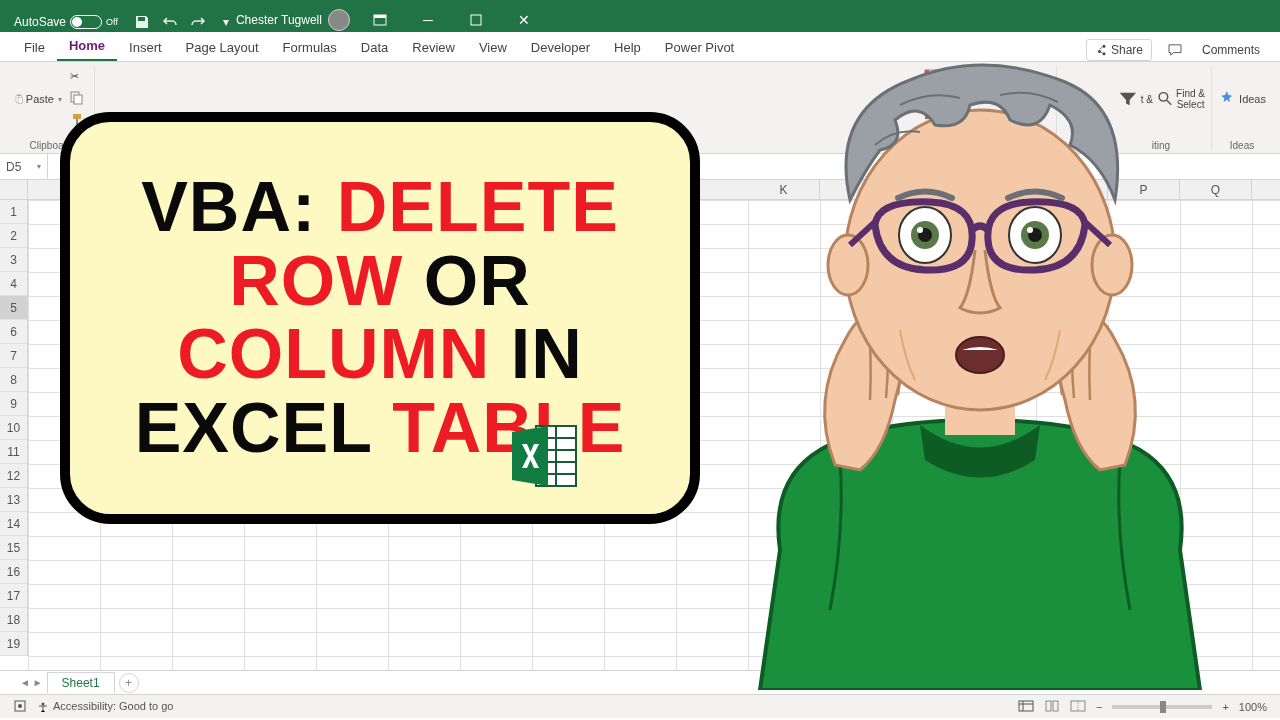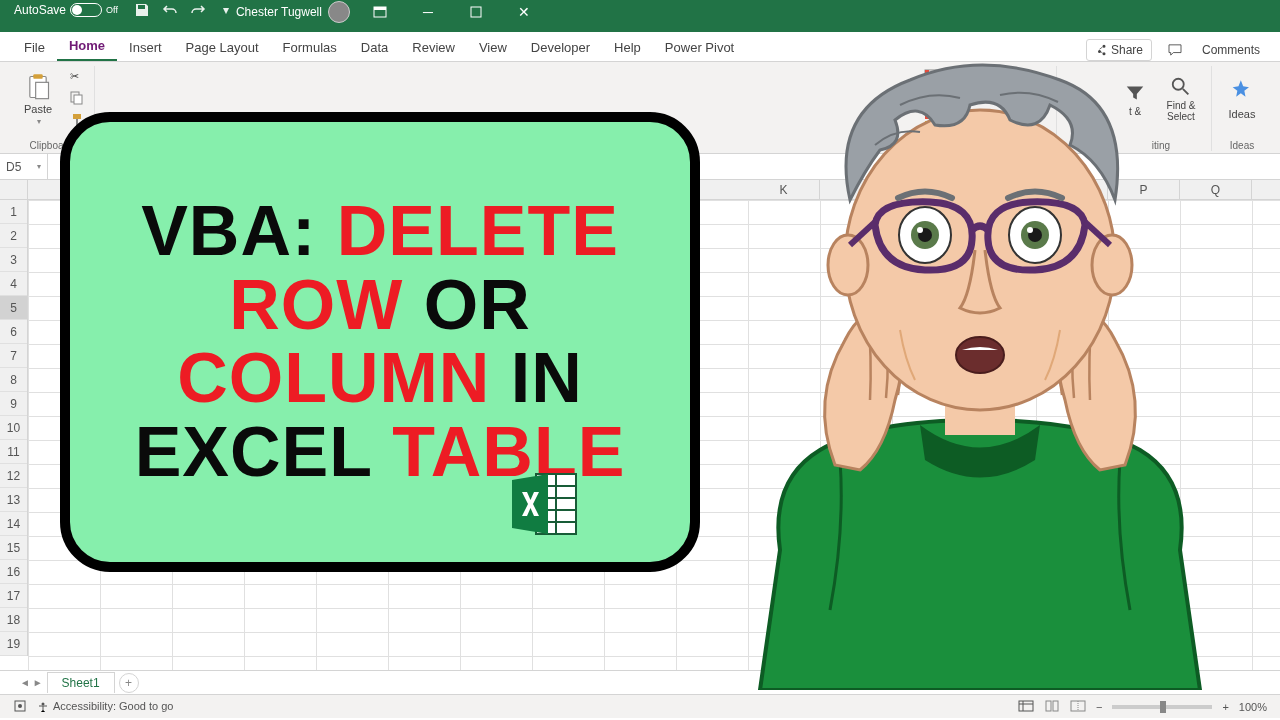--- a/index.html
+++ b/index.html
@@ -1,19 +1,19 @@
 <!DOCTYPE html>
 <html><head>
 <meta charset="utf-8">
 <style>
 * { margin: 0; padding: 0; box-sizing: border-box; font-family: 'Segoe UI', Arial, sans-serif; }
 body { width: 1280px; height: 720px; overflow: hidden; background: #fff; position: relative; }
 
 
-.titlebar { height: 32px; background: #217346; display: flex; align-items: flex-start; color: #fff; font-size: 12px; }
+.titlebar { height: 32px; background: #217346; display: flex; align-items: flex-end; color: #fff; font-size: 12px; }
 .titlebar-left { display: flex; align-items: center; gap: 8px; padding-left: 8px; }
 .autosave { display: flex; align-items: center; gap: 4px; padding: 2px 6px; }
 .toggle { width: 32px; height: 14px; border: 1px solid #fff; border-radius: 8px; position: relative; }
 .toggle::after { content: ''; position: absolute; width: 10px; height: 10px; background: #fff; border-radius: 50%; left: 1px; top: 1px; }
 .qat-icon { width: 20px; height: 20px; display: flex; align-items: center; justify-content: center; opacity: 0.9; }
 .titlebar-center { flex: 1; display: flex; align-items: center; justify-content: center; gap: 20px; }
 .search-box { background: #2a8556; width: 400px; height: 24px; border-radius: 3px; display: flex; align-items: center; padding: 0 8px; color: #c0e0cc; }
 .titlebar-right { display: flex; align-items: center; gap: 12px; padding-right: 1px; }
 .user-badge { display: flex; align-items: center; gap: 6px; }
 .avatar-circle { width: 22px; height: 22px; border-radius: 50%; background: #888; border: 1px solid #ccc; }
@@ -25,21 +25,21 @@
 .tab.active { color: #701a75; border-bottom: 2px solid #217346; font-weight: 600; }
 .ribbon-actions { margin-left: auto; display: flex; gap: 8px; align-items: center; }
 .share-btn { display: flex; align-items: center; gap: 4px; padding: 3px 8px; border: 1px solid #d4d4d4; border-radius: 3px; font-size: 12px; color: #444; }
 .comments-btn { display: flex; align-items: center; gap: 20px; padding: 3px 8px; font-size: 12px; color: #444; }
 
 
 .ribbon { height: 92px; background: #f3f2f1; border-bottom: 1px solid #d4d4d4; display: flex; padding: 4px 8px 2px; }
 .ribbon-group { display: flex; flex-direction: column; padding: 0 6px; border-right: 1px solid #e0e0e0; }
 .ribbon-group-content { flex: 1; display: flex; align-items: flex-start; gap: 4px; }
 .ribbon-group-label { font-size: 10px; color: #666; text-align: center; padding-top: 2px; }
-.big-btn { display: flex; flex-direction: column; align-items: center; justify-content: center; width: 48px; height: 66px; font-size: 11px; color: #444; gap: 2px; }
+.big-btn { display: flex; flex-direction: row; align-items: center; justify-content: center; width: 48px; height: 66px; font-size: 11px; color: #444; gap: 2px; }
 .big-icon { width: 28px; height: 28px; }
 .stack { display: flex; flex-direction: column; gap: 2px; font-size: 11px; color: #444; }
 .stack-row { display: flex; align-items: center; gap: 4px; height: 20px; padding: 0 4px; white-space: nowrap; }
 
 
 .formula-bar { height: 26px; border-bottom: 1px solid #d4d4d4; display: flex; align-items: center; background: #fff; }
 .name-box { width: 48px; border-right: 1px solid #d4d4d4; padding: 0 6px; font-size: 12px; height: 100%; display: flex; align-items: center; color: #555; }
 .name-box::after { content: '▾'; margin-left: auto; font-size: 8px; color: #888; }
 .fx-area { flex: 1; }
 
@@ -62,21 +62,21 @@
 .sheet-tab { padding: 3px 14px; background: #fff; border: 1px solid #d4d4d4; border-bottom: none; font-size: 12px; color: #217346; }
 .add-sheet { width: 20px; height: 20px; border: 1px solid #d4d4d4; border-radius: 50%; display: flex; align-items: center; justify-content: center; font-size: 12px; color: #888; }
 
 
 .status-bar { height: 24px; background: #f3f2f1; border-top: 1px solid #d4d4d4; display: flex; align-items: center; padding: 0 13px; font-size: 11px; color: #555; }
 .status-right { margin-left: auto; display: flex; align-items: center; gap: 10px; }
 .zoom-slider { width: 100px; height: 4px; background: #ccc; position: relative; }
 .zoom-slider::after { content: ''; position: absolute; left: 48px; top: -4px; width: 6px; height: 12px; background: #888; }
 
 
-.speech-bubble { position: absolute; left: 60px; top: 112px; width: 640px; height: 460px; background: #86efac; border: 10px solid #000; border-radius: 50px; padding: 30px 40px; display: flex; flex-direction: column; justify-content: center; }
+.speech-bubble { position: absolute; left: 60px; top: 112px; width: 640px; height: 412px; background: #fef9c3; border: 10px solid #000; border-radius: 50px; padding: 30px 40px; display: flex; flex-direction: column; justify-content: center; }
 .bubble-tail { position: absolute; right: -56px; top: 60px; width: 0; height: 0; }
 .bubble-text { font-family: Impact, 'Arial Black', sans-serif; font-size: 70px; line-height: 1.05; letter-spacing: 1px; text-align: center; font-weight: 900; }
 .bubble-text .red { color: #ed1c24; }
 .bubble-text .blk { color: #0a0a0a; }
 .excel-logo { position: absolute; right: 110px; bottom: 20px; }
 
 
 .cartoon { position: absolute; left: 700px; top: 50px; width: 560px; height: 640px; }
 
 .ribbon-spacer { flex: 1; }

